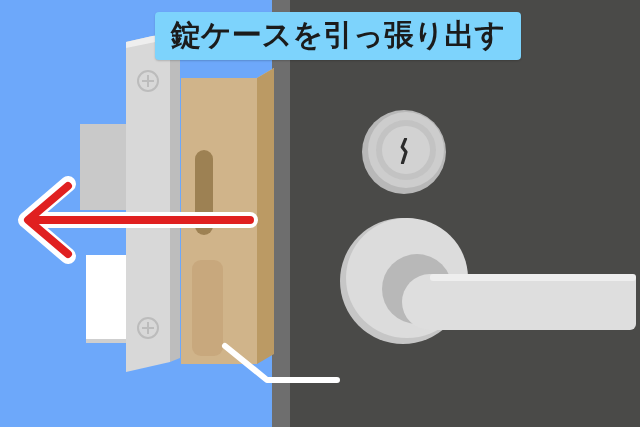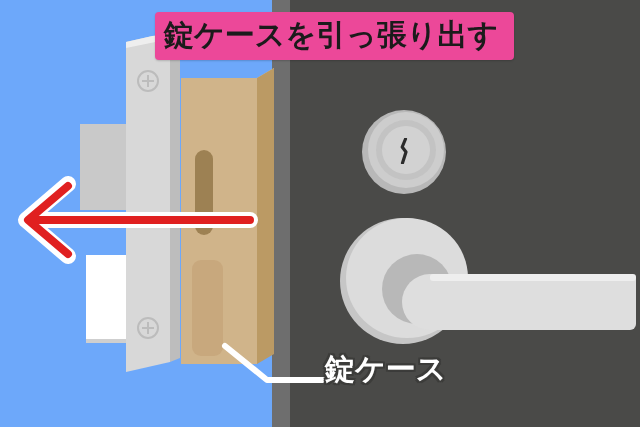--- a/index.html
+++ b/index.html
@@ -207,23 +207,23 @@
 
   
   #arrow-svg { left: 0; top: 150px; width: 320px; height: 140px; }
 
   
   #leader-svg { left: 215px; top: 340px; width: 130px; height: 50px; }
 
   
   #title-box {
     left: 155px; top: 12px;
-    background: #ec4899;
+    background: #7dd3fc;
     border-radius: 4px;
-    padding: 6px 16px 8px 9px;
+    padding: 6px 16px 8px 16px;
     box-shadow: 0 1px 2px rgba(0,0,0,0.18);
   }
   #title-text {
     font-size: 30px;
     line-height: 34px;
     font-weight: 700;
     color: #1b1b1b;
     letter-spacing: 0px;
     white-space: nowrap;
   }
@@ -308,15 +308,14 @@
   </svg>
 
   <svg id="leader-svg" class="layer" viewBox="0 0 130 50">
     <path d="M10 6 L52 40 L122 40" stroke="#ffffff" stroke-width="6" fill="none" stroke-linecap="round" stroke-linejoin="round"></path>
   </svg>
 
   <div id="title-box" class="layer">
     <div id="title-text">錠ケースを引っ張り出す</div>
   </div>
 
-  <div id="caption" class="layer">錠ケース</div>
 
 </div>
 
 </body></html>

